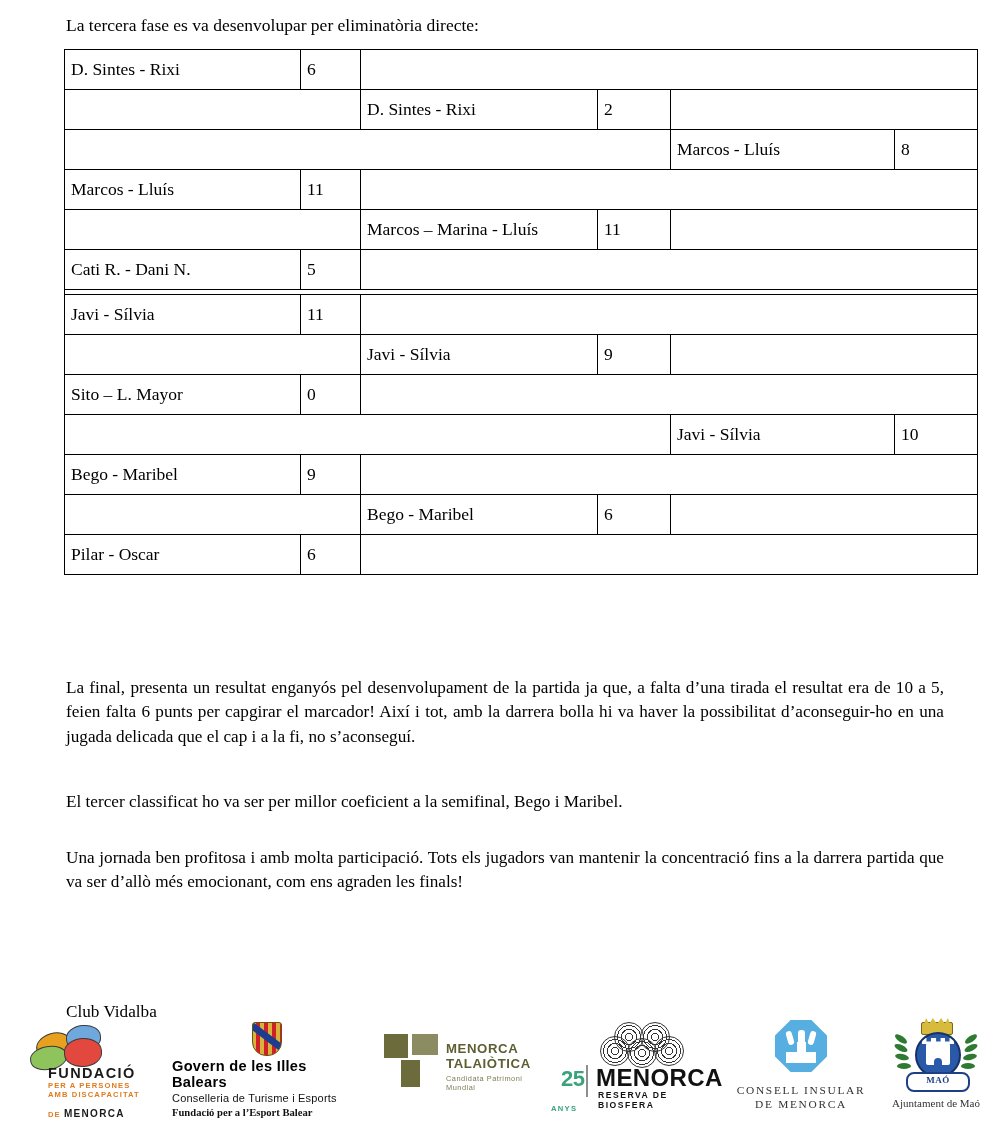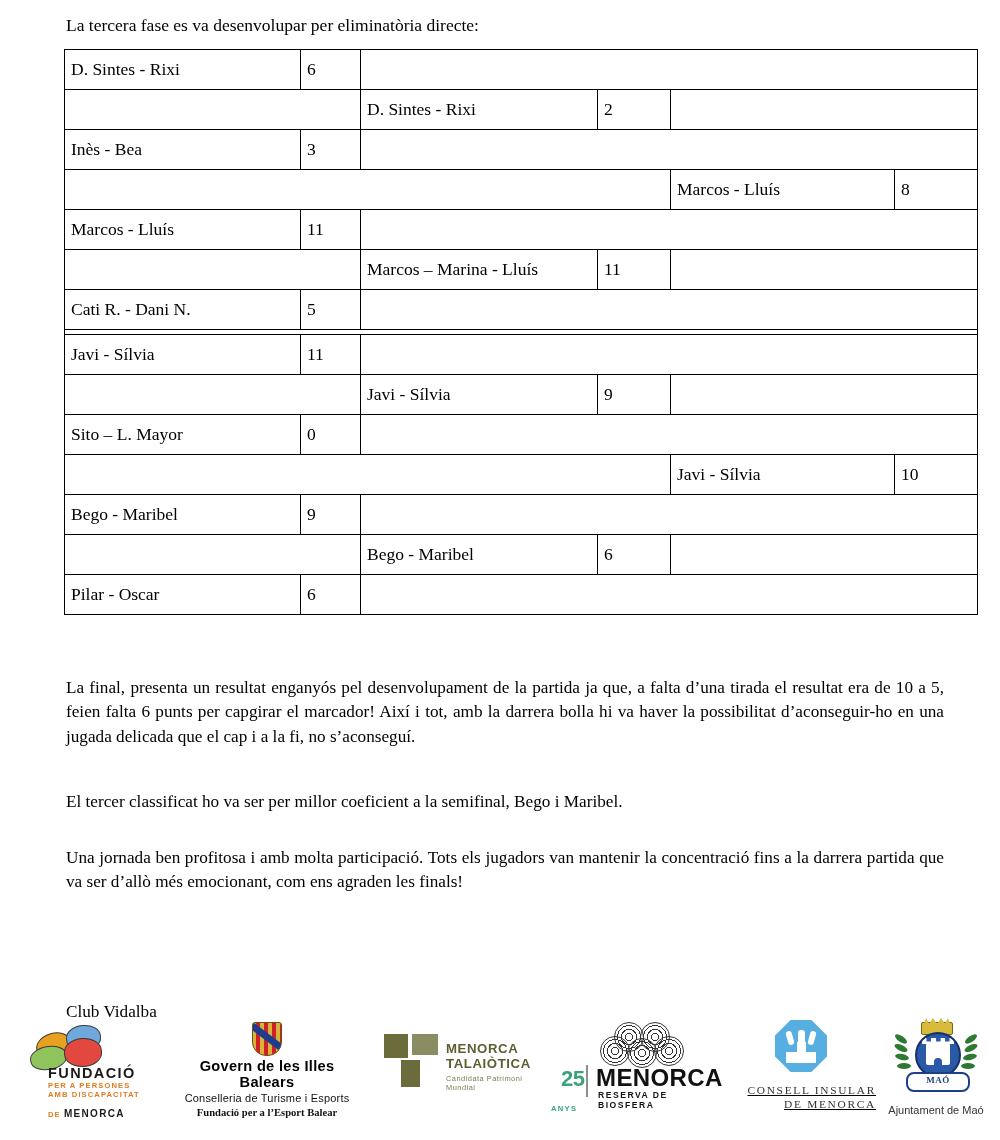--- a/index.html
+++ b/index.html
@@ -65,21 +65,21 @@
   .peb.r{left:38px;top:14px;width:36px;height:27px;background:#e2483e;transform:rotate(-4deg);}
   .l1 .t1{position:absolute;left:34px;top:47px;font-family:"Liberation Sans",sans-serif;
     font-size:14.5px;font-weight:bold;letter-spacing:1.4px;color:#1a1a1a;}
   .l1 .t2{position:absolute;left:34px;top:63px;font-family:"Liberation Sans",sans-serif;
     font-size:7.6px;font-weight:bold;letter-spacing:1.1px;color:#e07b1f;line-height:9.4px;width:125px;}
   .l1 .t3{position:absolute;left:34px;top:90px;font-family:"Liberation Sans",sans-serif;
     font-size:7.6px;font-weight:bold;letter-spacing:1.1px;color:#e07b1f;}
   .l1 .t3 b{font-size:10px;color:#1a1a1a;letter-spacing:1.3px;}
 
   
-  .l2{left:172px;width:190px;text-align:center;}
+  .l2{left:172px;width:190px;}
   .shield{position:relative;margin:4px auto 2px;width:30px;height:34px;}
   .shield .sh{position:absolute;inset:0;background:#d8b23a;
     border:1.5px solid #6b5213;
     border-radius:3px 3px 14px 14px;overflow:hidden;}
   .shield .st{position:absolute;top:0;bottom:0;width:4px;background:#cf2027;}
   .shield .diag{position:absolute;left:-6px;top:12px;width:44px;height:7px;background:#1b3c8f;transform:rotate(37deg);}
   .l2 .g1{font-family:"Liberation Sans",sans-serif;font-size:14.6px;font-weight:bold;
     letter-spacing:.3px;color:#000;}
   .l2 .g2{font-family:"Liberation Sans",sans-serif;font-size:11px;color:#111;margin-top:2px;letter-spacing:.2px;}
   .l2 .g3{font-family:"Liberation Serif",serif;font-size:10.6px;font-weight:bold;color:#111;margin-top:3px;}
@@ -115,21 +115,21 @@
     font-size:22px;font-weight:bold;color:#3aa37a;letter-spacing:-.5px;margin-left:11px;}
   .l4 .anys{position:absolute;left:5px;top:86px;font-family:"Liberation Sans",sans-serif;
     font-size:7.6px;font-weight:bold;color:#3aa37a;letter-spacing:1.3px;}
   .l4 .vbar{position:absolute;left:40px;top:47px;width:1.6px;height:32px;background:#8e8e8e;}
   .l4 .mn{position:absolute;left:50px;top:46px;font-family:"Liberation Sans",sans-serif;
     font-size:24px;font-weight:bold;color:#111;letter-spacing:.4px;}
   .l4 .rb{position:absolute;left:52px;top:72px;font-family:"Liberation Sans",sans-serif;
     font-size:8.6px;font-weight:bold;color:#111;letter-spacing:1.5px;}
 
   
-  .l5{left:726px;width:150px;text-align:right;text-decoration:underline;}
+  .l5{left:726px;width:150px;text-align:center;}
   .oct{position:relative;margin:2px auto 0;width:52px;height:52px;background:#57aee0;
     clip-path:polygon(30% 0,70% 0,100% 30%,100% 70%,70% 100%,30% 100%,0 70%,0 30%);}
   .oct .w1{position:absolute;left:50%;top:10px;width:7px;height:17px;margin-left:-3.5px;background:#fff;border-radius:3px;}
   .oct .w2{position:absolute;left:12px;top:11px;width:6px;height:14px;background:#fff;border-radius:3px;transform:rotate(-16deg);}
   .oct .w3{position:absolute;right:12px;top:11px;width:6px;height:14px;background:#fff;border-radius:3px;transform:rotate(16deg);}
   .oct .base{position:absolute;left:11px;bottom:9px;width:30px;height:11px;background:#fff;}
   .oct .stem{position:absolute;left:50%;bottom:18px;width:9px;height:12px;margin-left:-4.5px;background:#fff;}
   .l5 .c1{font-family:"Liberation Serif",serif;font-size:11.4px;color:#333;letter-spacing:1.7px;margin-top:11px;line-height:14px;}
 
   
@@ -146,21 +146,21 @@
     clip-path:polygon(0 100%,0 0,14% 0,14% 60%,28% 60%,28% 0,44% 0,44% 60%,58% 60%,58% 0,72% 0,72% 60%,86% 60%,86% 0,100% 0,100% 100%);}
   .disc .door{position:absolute;left:50%;bottom:7px;margin-left:-4px;width:8px;height:11px;background:#2a59a8;border-radius:4px 4px 0 0;}
   .laurel{position:absolute;top:16px;width:20px;height:42px;}
   .laurel.lf{left:6px;}
   .laurel.rt{right:6px;}
   .lf-leaf{position:absolute;width:14px;height:6px;background:#2f7a33;border-radius:50%;}
   .scroll{position:absolute;left:50%;bottom:4px;margin-left:-30px;width:60px;height:16px;
     border:2px solid #1d3f86;border-radius:8px;background:#fff;}
   .scroll span{display:block;text-align:center;font-family:"Liberation Serif",serif;
     font-size:9px;color:#1d3f86;font-weight:bold;line-height:12px;letter-spacing:.5px;}
-  .l6 .a1{font-family:Liberation Sans, sans-serif;font-size:11px;color:#333;margin-top:8px;}
+  .l6 .a1{font-family:Liberation Serif, serif;font-size:11px;color:#333;margin-top:1px;}
 </style>
 </head>
 <body>
 
 <div class="page">
 
   <div class="intro">La tercera fase es va desenvolupar per eliminatòria directe:</div>
 
   <table class="bracket">
     <colgroup>
@@ -175,25 +175,20 @@
       <tr>
         <td>D. Sintes - Rixi</td>
         <td>6</td>
         <td colspan="4"></td>
       </tr>
       <tr>
         <td colspan="2"></td>
         <td>D. Sintes - Rixi</td>
         <td>2</td>
         <td colspan="2"></td>
-      </tr>
-      <tr>
-        <td>Inès - Bea</td>
-        <td>3</td>
-        <td colspan="4"></td>
       </tr>
       <tr>
         <td colspan="4"></td>
         <td>Marcos - Lluís</td>
         <td>8</td>
       </tr>
       <tr>
         <td>Marcos - Lluís</td>
         <td>11</td>
         <td colspan="4"></td>

